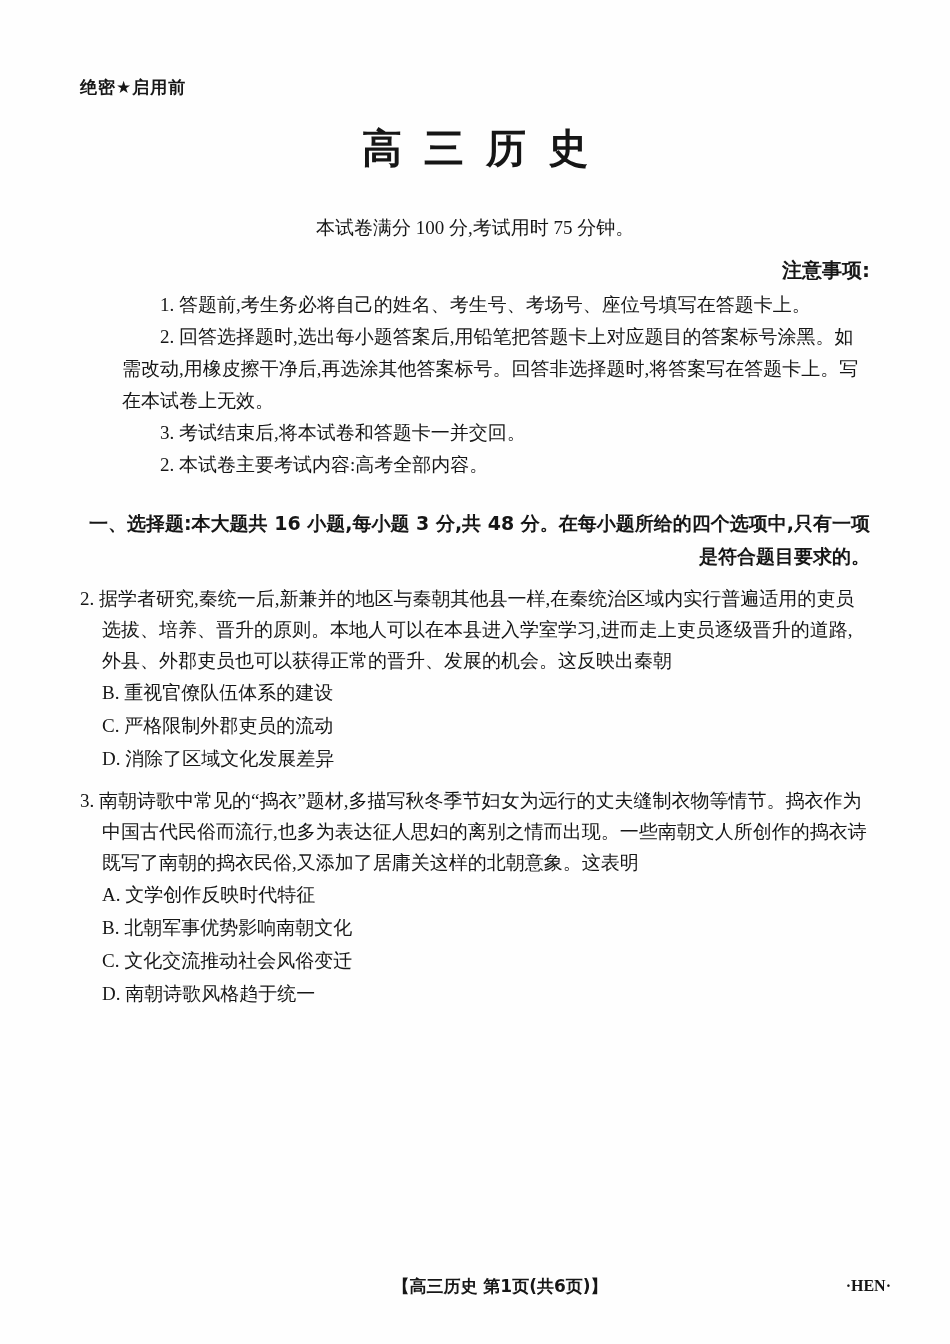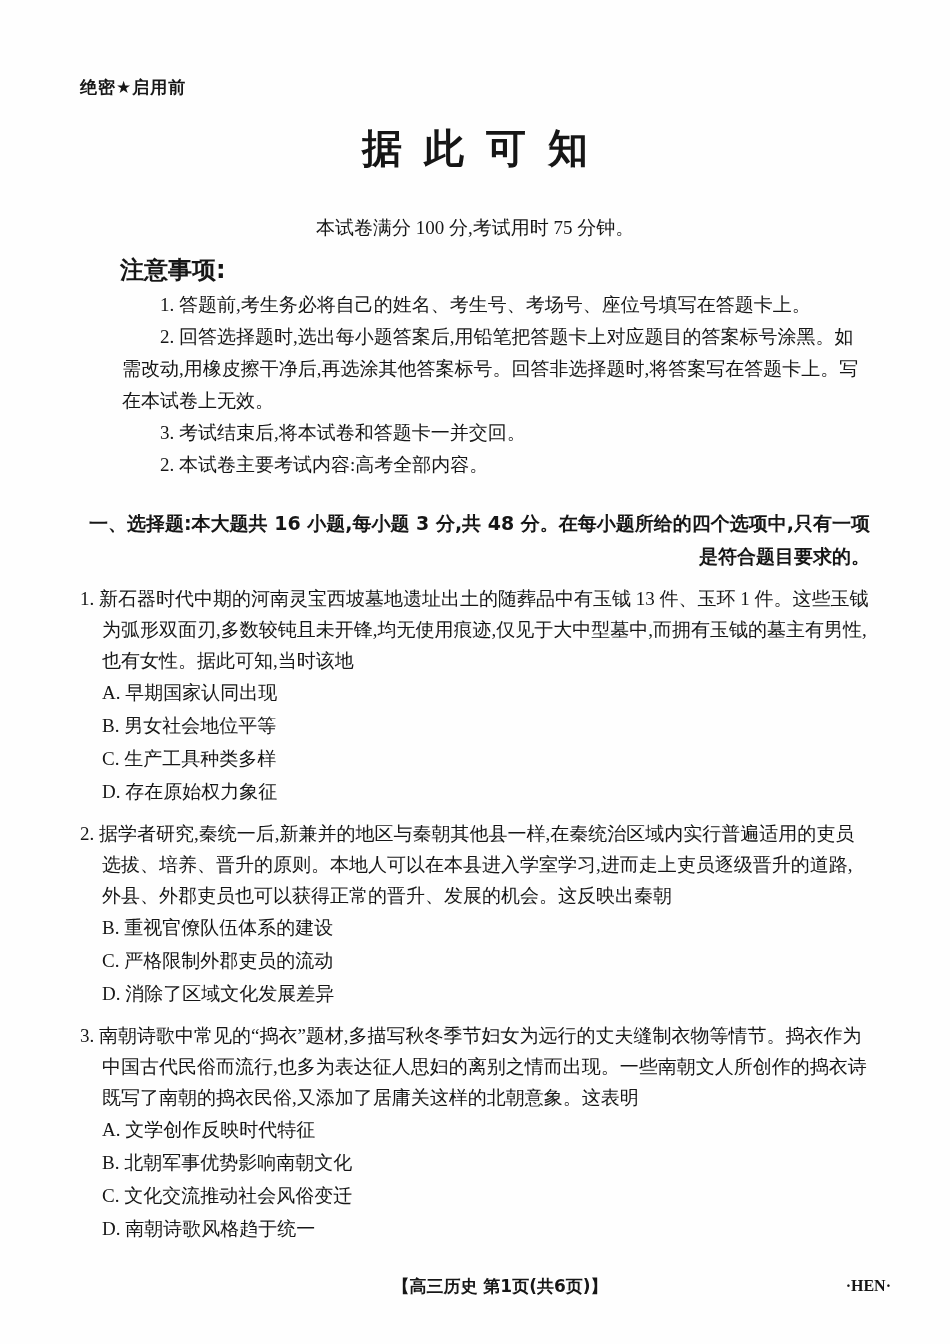--- a/index.html
+++ b/index.html
@@ -38,22 +38,23 @@
   .subtitle {
     margin-top: 38px;
     text-align: center;
     font-size: 19px;
     line-height: 26px;
   }
   .notice-heading {
     margin: 16px 0 6px 40px;
     font-family: "DejaVu Sans", "Liberation Sans", sans-serif;
     font-weight: bold;
-    font-size: 24px;
+    font-size: 20px;
     line-height: 26px;
+    text-align: right;
   }
   .notice-item {
     margin: 0 0 0 42px;
     text-indent: 2em;
     font-size: 19px;
     line-height: 32px;
   }
   .section-heading {
     margin-top: 26px;
     padding-left: 40px;
@@ -100,42 +101,35 @@
     font-size: 16px;
   }
 </style>
 </head>
 <body>
 
 <div class="page">
 
   <div class="secret">绝密★启用前</div>
 
-  <div class="title">据此可知</div>
+  <div class="title">高三历史</div>
 
   <div class="subtitle">本试卷满分 100 分,考试用时 75 分钟。</div>
 
   <div class="notice-heading">注意事项:</div>
 
   <div>
     <p class="notice-item">1. 答题前,考生务必将自己的姓名、考生号、考场号、座位号填写在答题卡上。</p>
     <p class="notice-item">2. 回答选择题时,选出每小题答案后,用铅笔把答题卡上对应题目的答案标号涂黑。如需改动,用橡皮擦干净后,再选涂其他答案标号。回答非选择题时,将答案写在答题卡上。写在本试卷上无效。</p>
     <p class="notice-item">3. 考试结束后,将本试卷和答题卡一并交回。</p>
     <p class="notice-item">2. 本试卷主要考试内容:高考全部内容。</p>
   </div>
 
   <div class="section-heading">一、选择题:本大题共 16 小题,每小题 3 分,共 48 分。在每小题所给的四个选项中,只有一项是符合题目要求的。</div>
 
-  <div class="question">
-    <p class="stem"><span>1.</span> <span>新石器时代中期的河南灵宝西坡墓地遗址出土的随葬品中有玉钺 13 件、玉环 1 件。这些玉钺为弧形双面刃,多数较钝且未开锋,均无使用痕迹,仅见于大中型墓中,而拥有玉钺的墓主有男性,也有女性。据此可知,当时该地</span></p>
-    <div class="option">A. 早期国家认同出现</div>
-    <div class="option">B. 男女社会地位平等</div>
-    <div class="option">C. 生产工具种类多样</div>
-    <div class="option">D. 存在原始权力象征</div>
-  </div>
 
   <div class="question">
     <p class="stem"><span>2.</span> <span>据学者研究,秦统一后,新兼并的地区与秦朝其他县一样,在秦统治区域内实行普遍适用的吏员选拔、培养、晋升的原则。本地人可以在本县进入学室学习,进而走上吏员逐级晋升的道路,外县、外郡吏员也可以获得正常的晋升、发展的机会。这反映出秦朝</span></p>
     <div class="option">B. 重视官僚队伍体系的建设</div>
     <div class="option">C. 严格限制外郡吏员的流动</div>
     <div class="option">D. 消除了区域文化发展差异</div>
   </div>
 
   <div class="question">
     <p class="stem"><span>3.</span> <span>南朝诗歌中常见的“捣衣”题材,多描写秋冬季节妇女为远行的丈夫缝制衣物等情节。捣衣作为中国古代民俗而流行,也多为表达征人思妇的离别之情而出现。一些南朝文人所创作的捣衣诗既写了南朝的捣衣民俗,又添加了居庸关这样的北朝意象。这表明</span></p>

